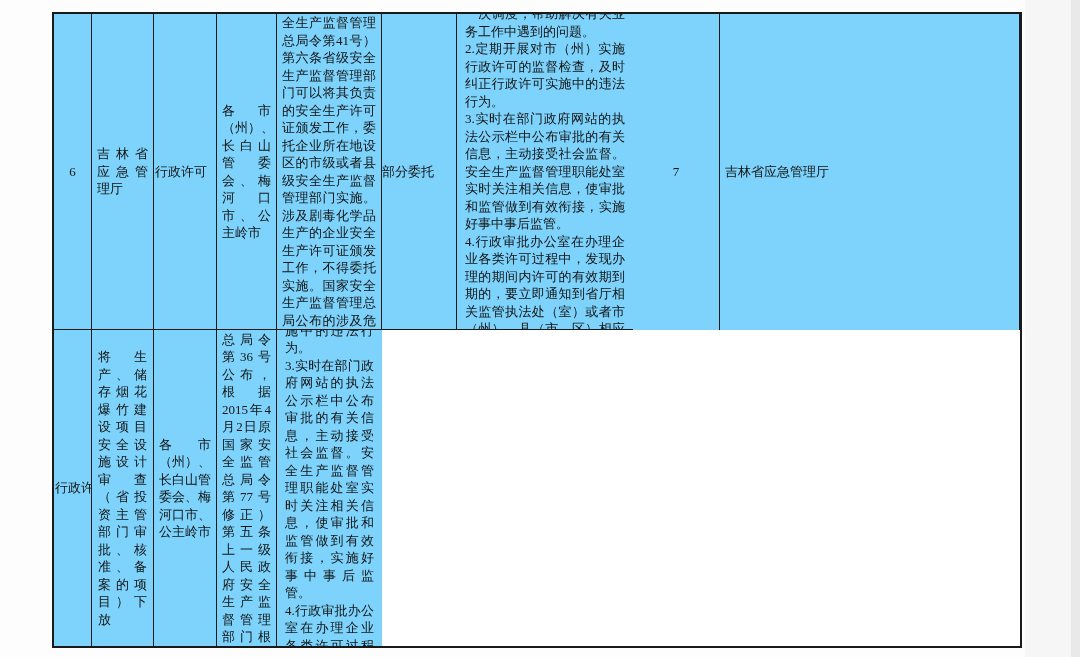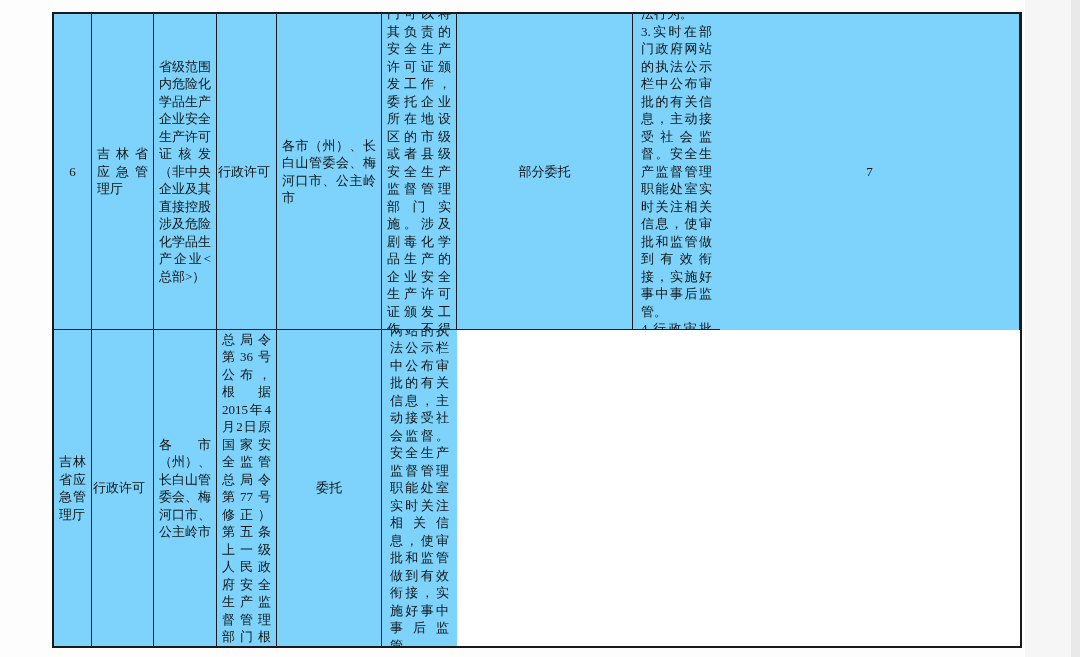--- a/index.html
+++ b/index.html
@@ -36,40 +36,37 @@
     white-space:pre-line;text-align:justify;
     width:100%;box-sizing:border-box;
   }
   .col-num  .t{text-align:center;white-space:nowrap}
   .col-dept .t{padding:0 5px}
   .col-item .t{padding:0 5px}
   .col-type .t{text-align:left;white-space:nowrap;padding:0 1px}
   .col-content .t{padding:0 6px}
   .col-region .t{padding:0 5px}
   .col-basis .t{padding:0 5px}
-  .col-deleg .t{text-align:center;white-space:nowrap}
+  .col-deleg .t{white-space:nowrap}
   .col-superv .t{padding:0 8px}
 </style>
 </head>
 <body>
 
 <div class="page">
   <div class="scan-shadow"></div>
   <div class="scan-edge"></div>
 
   <div class="grid">
 
     <div class="c col-num">
       <div class="t">6</div>
     </div>
     <div class="c col-dept">
       <div class="t">吉林省应急管理厅</div>
-    </div>
-    <div class="c col-item">
-      <div class="t">省级范围内危险化学品生产企业安全生产许可证核发（非中央企业及其直接控股涉及危险化学品生产企业&lt;总部&gt;）</div>
     </div>
     <div class="c col-type">
       <div class="t">行政许可</div>
     </div>
     <div class="c col-region">
       <div class="t">各市（州）、长白山管委会、梅河口市、公主岭市</div>
     </div>
     <div class="c col-basis">
       <div class="t">1.法律、行政法规无禁止下放该项权力规定。
 2.《危险化学品生产企业安全生产许可证实施办法》（原国家安全生产监督管理总局令第41号）第六条省级安全生产监督管理部门可以将其负责的安全生产许可证颁发工作，委托企业所在地设区的市级或者县级安全生产监督管理部门实施。涉及剧毒化学品生产的企业安全生产许可证颁发工作，不得委托实施。国家安全生产监督管理总局公布的涉及危险化工工艺和重点监管危险化学品的企业安全生产许可证颁发工作，不得委托县级安全生产监督管理部门实施。</div>
@@ -87,29 +84,29 @@
 
     <div class="c col-num last-row">
       <div class="t">7</div>
     </div>
     <div class="c col-dept last-row">
       <div class="t">吉林省应急管理厅</div>
     </div>
     <div class="c col-type last-row">
       <div class="t">行政许可</div>
     </div>
+    <div class="c col-content last-row">
+      <div class="t">将生产、储存烟花爆竹建设项目安全设施设计审查（省投资主管部门审批、核准、备案的项目）下放</div>
+    </div>
     <div class="c col-region last-row">
       <div class="t">各市（州）、长白山管委会、梅河口市、公主岭市</div>
     </div>
     <div class="c col-basis last-row">
       <div class="t">1.法律、行政法规无禁止下放该项权力规定。
 2.《建设项目安全设施“三同时”监督管理办法》（2010年12月14日原国家安全监管总局令第36号公布，根据2015年4月2日原国家安全监管总局令第77号修正）第五条上一级人民政府安全生产监督管理部门根据工作需要，可以将其负责监督管理的建设项目安全设施“三同时”工作委托下一级人民政府安全生产监督管理部门实施监督管理。</div>
-    </div>
-    <div class="c col-deleg last-row">
-      <div class="t">委托</div>
     </div>
     <div class="c col-superv last-col last-row">
       <div class="t">1.每半年至少对已下放到市（州）、县（市、区）的政务服务事项的办理情况进行一次调度，帮助解决有关业务工作中遇到的问题。
 2.定期开展对市（州）实施行政许可的监督检查，及时纠正行政许可实施中的违法行为。
 3.实时在部门政府网站的执法公示栏中公布审批的有关信息，主动接受社会监督。安全生产监督管理职能处室实时关注相关信息，使审批和监管做到有效衔接，实施好事中事后监管。
 4.行政审批办公室在办理企业各类许可过程中，发现办理的期间内许可的有效期到期的，要立即通知到省厅相关监管执法处（室）或者市（州）、县（市、区）相应的应急管理局，便于依法实施监督管理。
 5.完善监督执法规则。</div>
     </div>
 
   </div>

